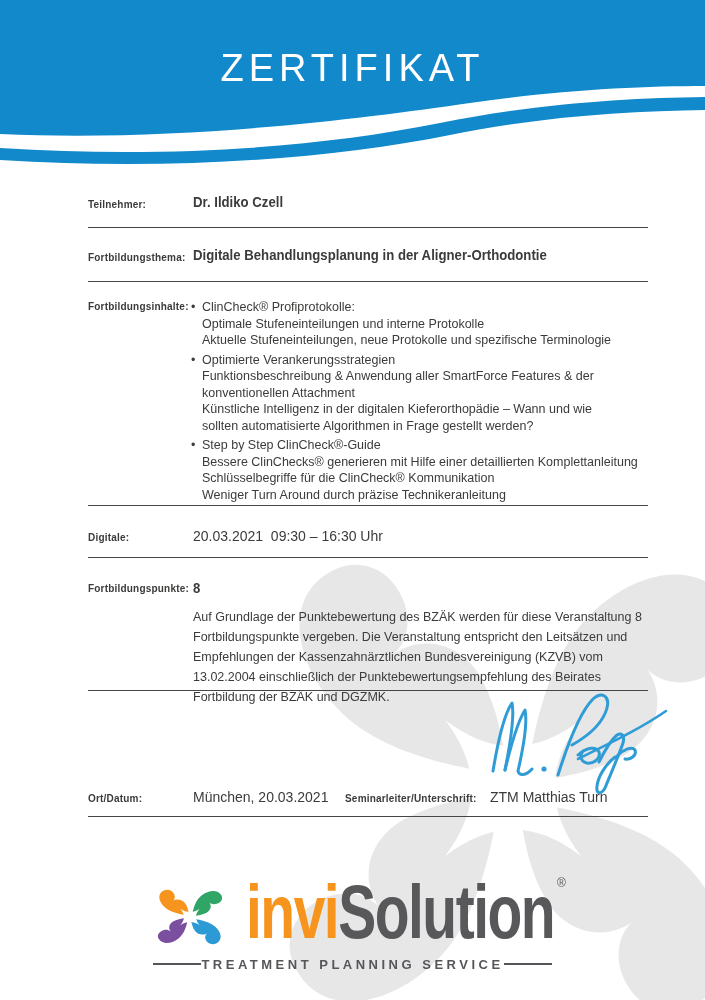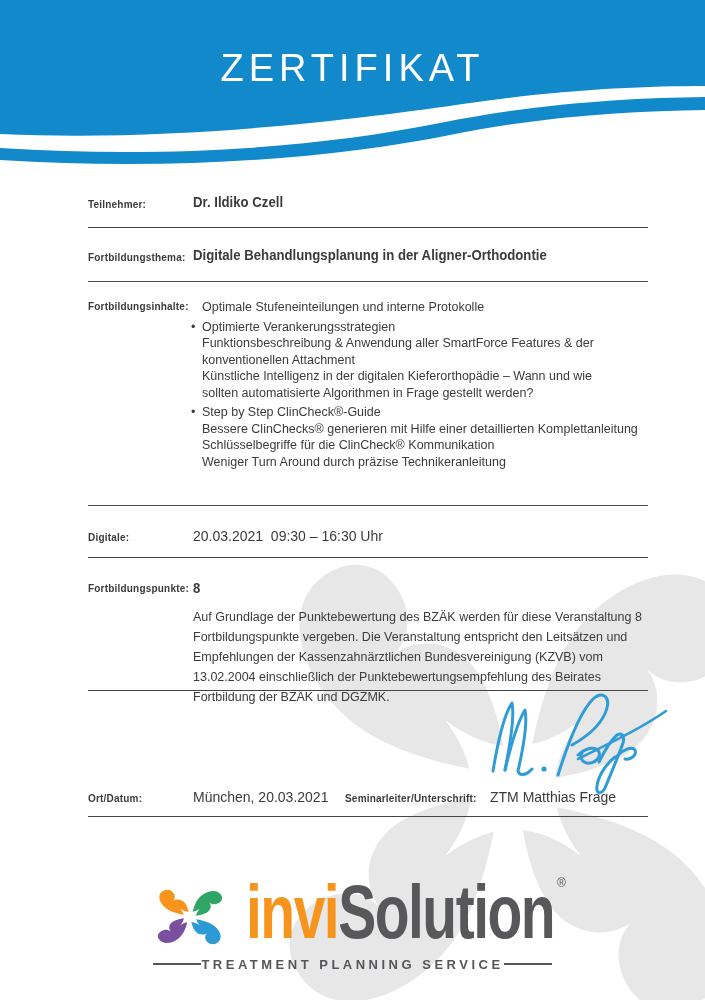--- a/index.html
+++ b/index.html
@@ -81,21 +81,23 @@
   <div class="rule" style="top:227px"></div>
 
   <div class="lbl" style="top:252px">Fortbildungsthema:</div>
   <div class="val-strong" style="top:246px">Digitale Behandlungsplanung in der Aligner-Orthodontie</div>
   <div class="rule" style="top:281px"></div>
 
   <div class="lbl" style="top:301px">Fortbildungsinhalte:</div>
   <div class="contents">
 
       <div class="bullet-group">
+        <div class="b-line b-first">ClinCheck® Profiprotokolle:</div>
         <div class="b-line b-rest">Optimale Stufeneinteilungen und interne Protokolle</div>
+        <div class="b-line b-rest">Aktuelle Stufeneinteilungen, neue Protokolle und spezifische Terminologie</div>
       </div>
 
       <div class="bullet-group">
         <div class="b-line b-first">Optimierte Verankerungsstrategien</div>
         <div class="b-line b-rest">Funktionsbeschreibung &amp; Anwendung aller SmartForce Features &amp; der</div>
         <div class="b-line b-rest">konventionellen Attachment</div>
         <div class="b-line b-rest">Künstliche Intelligenz in der digitalen Kieferorthopädie – Wann und wie</div>
         <div class="b-line b-rest">sollten automatisierte Algorithmen in Frage gestellt werden?</div>
       </div>
 
@@ -126,21 +128,21 @@
       <path d="M139,79 C145,67 151,57 157,52 C162,49 165,53 163,60 C159,72 151,90 145,105 C141,112 136,111 137,103 C138,94 145,82 155,74"></path>
       <path d="M157,73 C164,66 172,63 175,67 C177,72 171,77 165,76"></path>
       <path d="M118,76 C150,60 180,46 206,28" stroke-width="2.6"></path>
     </g>
     <circle cx="84" cy="86" r="2.6" fill="#2f9cd6"></circle>
   </svg>
 
   <div class="lbl" style="top:793px">Ort/Datum:</div>
   <div class="val" style="top:789px">München, 20.03.2021</div>
   <div class="lbl" style="left:345px;top:793px">Seminarleiter/Unterschrift:</div>
-  <div class="val" style="left:490px;top:789px">ZTM Matthias Frage</div>
+  <div class="val" style="left:490px;top:789px">ZTM Matthias Turn</div>
   <div class="rule" style="top:816px"></div>
 
   <svg class="logo-icon" width="92" height="78" viewBox="0 0 200 200" preserveAspectRatio="none">
     <path d="M98,96 C78,93 57,88 45,75 C31,60 29,41 42,33 C51,27 62,31 66,42 C68,48 67,54 63,58 C72,52 83,55 89,64 C94,72 97,83 98,96 Z" fill="#f7941e"></path>
     <path d="M98,96 C78,93 57,88 45,75 C31,60 29,41 42,33 C51,27 62,31 66,42 C68,48 67,54 63,58 C72,52 83,55 89,64 C94,72 97,83 98,96 Z" fill="#2fa566" transform="rotate(90 100 100)"></path>
     <path d="M98,96 C78,93 57,88 45,75 C31,60 29,41 42,33 C51,27 62,31 66,42 C68,48 67,54 63,58 C72,52 83,55 89,64 C94,72 97,83 98,96 Z" fill="#2b9ad5" transform="rotate(180 100 100)"></path>
     <path d="M98,96 C78,93 57,88 45,75 C31,60 29,41 42,33 C51,27 62,31 66,42 C68,48 67,54 63,58 C72,52 83,55 89,64 C94,72 97,83 98,96 Z" fill="#7a4fa0" transform="rotate(270 100 100)"></path>
     <path d="M100,70 C102.5,88 112,97.5 130,100 C112,102.5 102.5,112 100,130 C97.5,112 88,102.5 70,100 C88,97.5 97.5,88 100,70 Z" fill="#ffffff" transform="rotate(45 100 100)"></path>
   </svg>
   <div class="wordmark"><span class="w-orange">invi</span><span class="w-gray">Solution</span></div>

